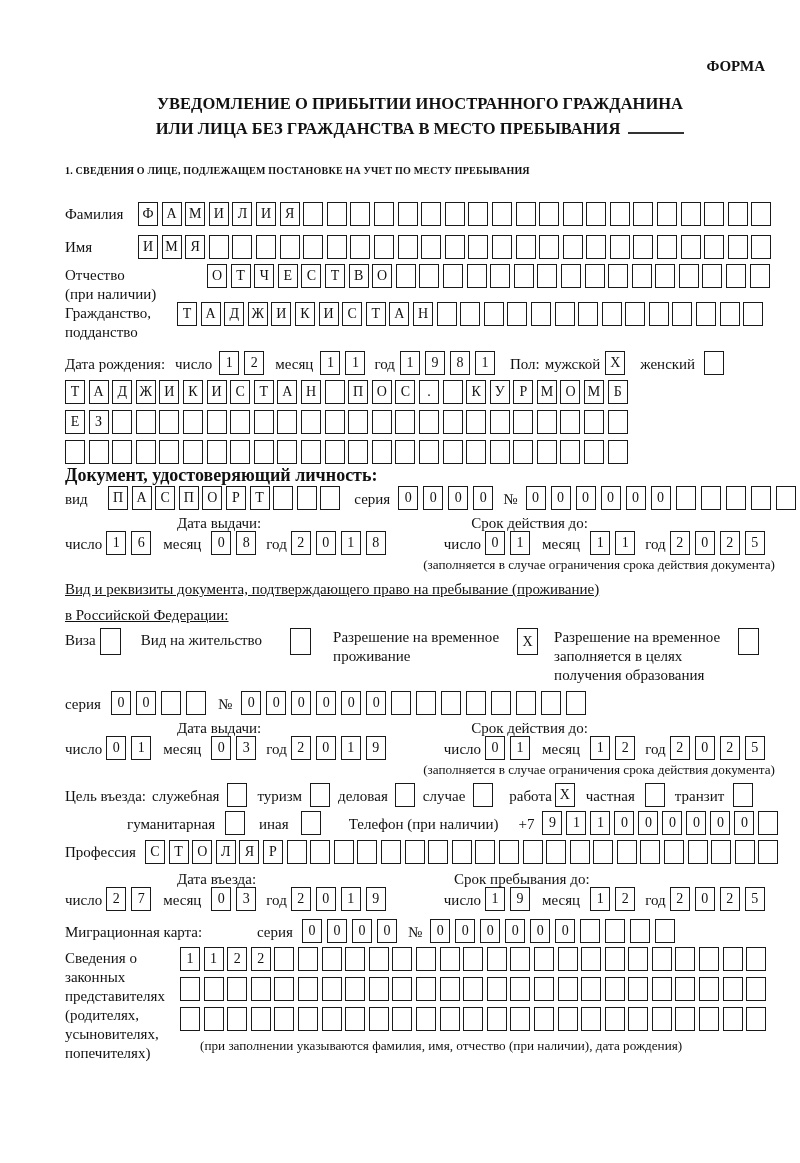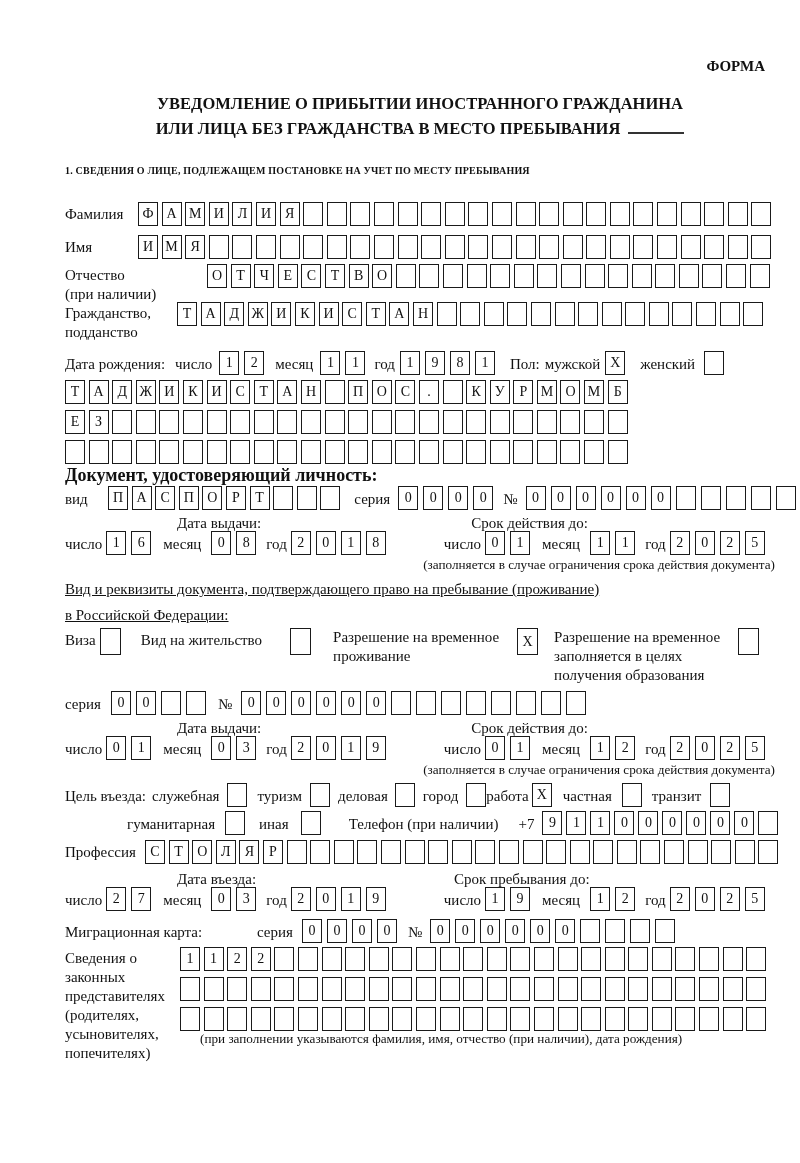--- a/index.html
+++ b/index.html
@@ -469,23 +469,23 @@
   <div class="note note-right" style="margin-top:2px">(заполняется в случае ограничения срока действия документа)</div>
 
   <div class="frow" style="margin-top:6px; align-items:center;">
     <span class="lbl">Цель въезда:</span>
     <span class="lbl" style="margin-left:6px">служебная</span>
     <span class="cell" style="margin-left:8px"></span>
     <span class="lbl" style="margin-left:10px">туризм</span>
     <span class="cell" style="margin-left:8px"></span>
     <span class="lbl" style="margin-left:8px">деловая</span>
     <span class="cell" style="margin-left:7px"></span>
-    <span class="lbl" style="margin-left:8px">город</span>
+    <span class="lbl" style="margin-left:8px">случае</span>
     <span class="cell" style="margin-left:8px"></span>
-    <span class="lbl" style="margin-left:0">работа</span>
+    <span class="lbl" style="margin-left:16px">работа</span>
     <span class="cell" style="margin-left:3px">X</span>
     <span class="lbl" style="margin-left:11px">частная</span>
     <span class="cell" style="margin-left:10px"></span>
     <span class="lbl" style="margin-left:10px">транзит</span>
     <span class="cell" style="margin-left:9px"></span>
   </div>
 
   <div class="frow" style="margin-top:4px; align-items:center;">
     <span class="lbl" style="margin-left:62px">гуманитарная</span>
     <span class="cell" style="margin-left:10px"></span>
@@ -690,17 +690,17 @@
           <div class="cell"></div>
           <div class="cell"></div>
           <div class="cell"></div>
           <div class="cell"></div>
           <div class="cell"></div>
           <div class="cell"></div>
           <div class="cell"></div>
           <div class="cell"></div>
           <div class="cell"></div>
         </div>
-      <div class="note" style="margin-left:20px">(при заполнении указываются фамилия, имя, отчество (при наличии), дата рождения)</div>
+      <div class="note" style="margin-top:7px; margin-left:20px">(при заполнении указываются фамилия, имя, отчество (при наличии), дата рождения)</div>
     </div>
   </div>
 
 </div>
 
 </body></html>

